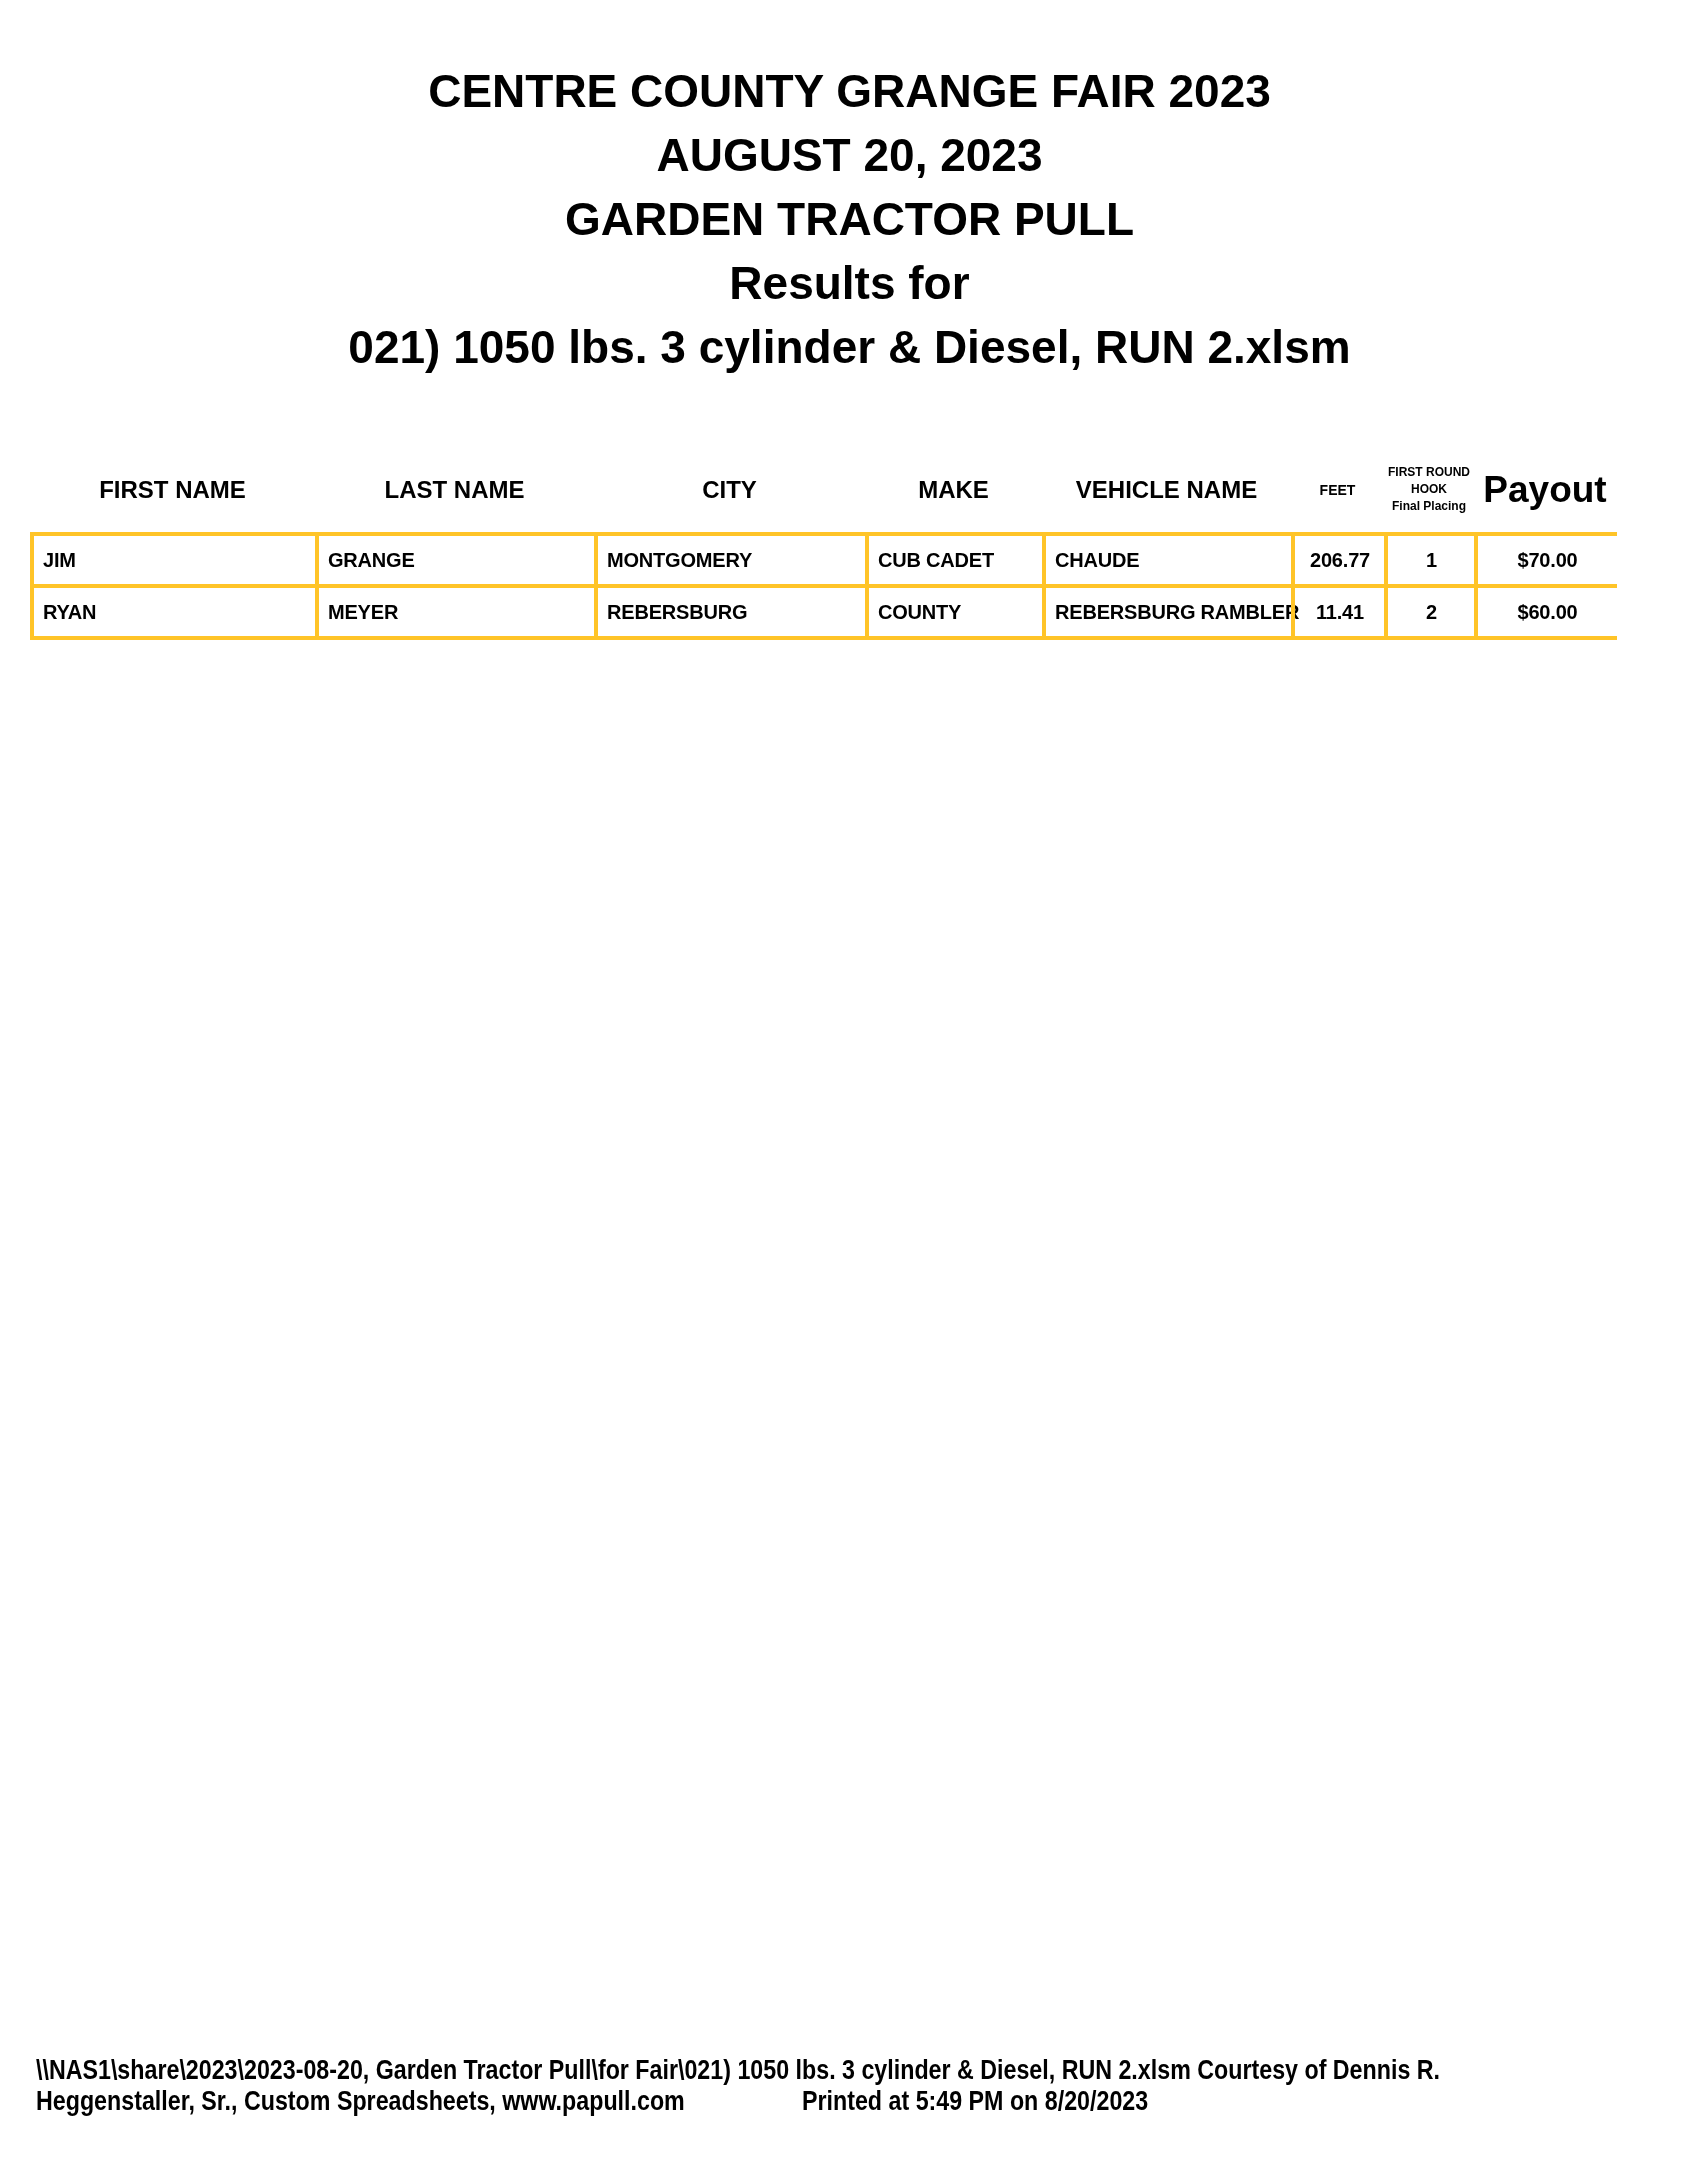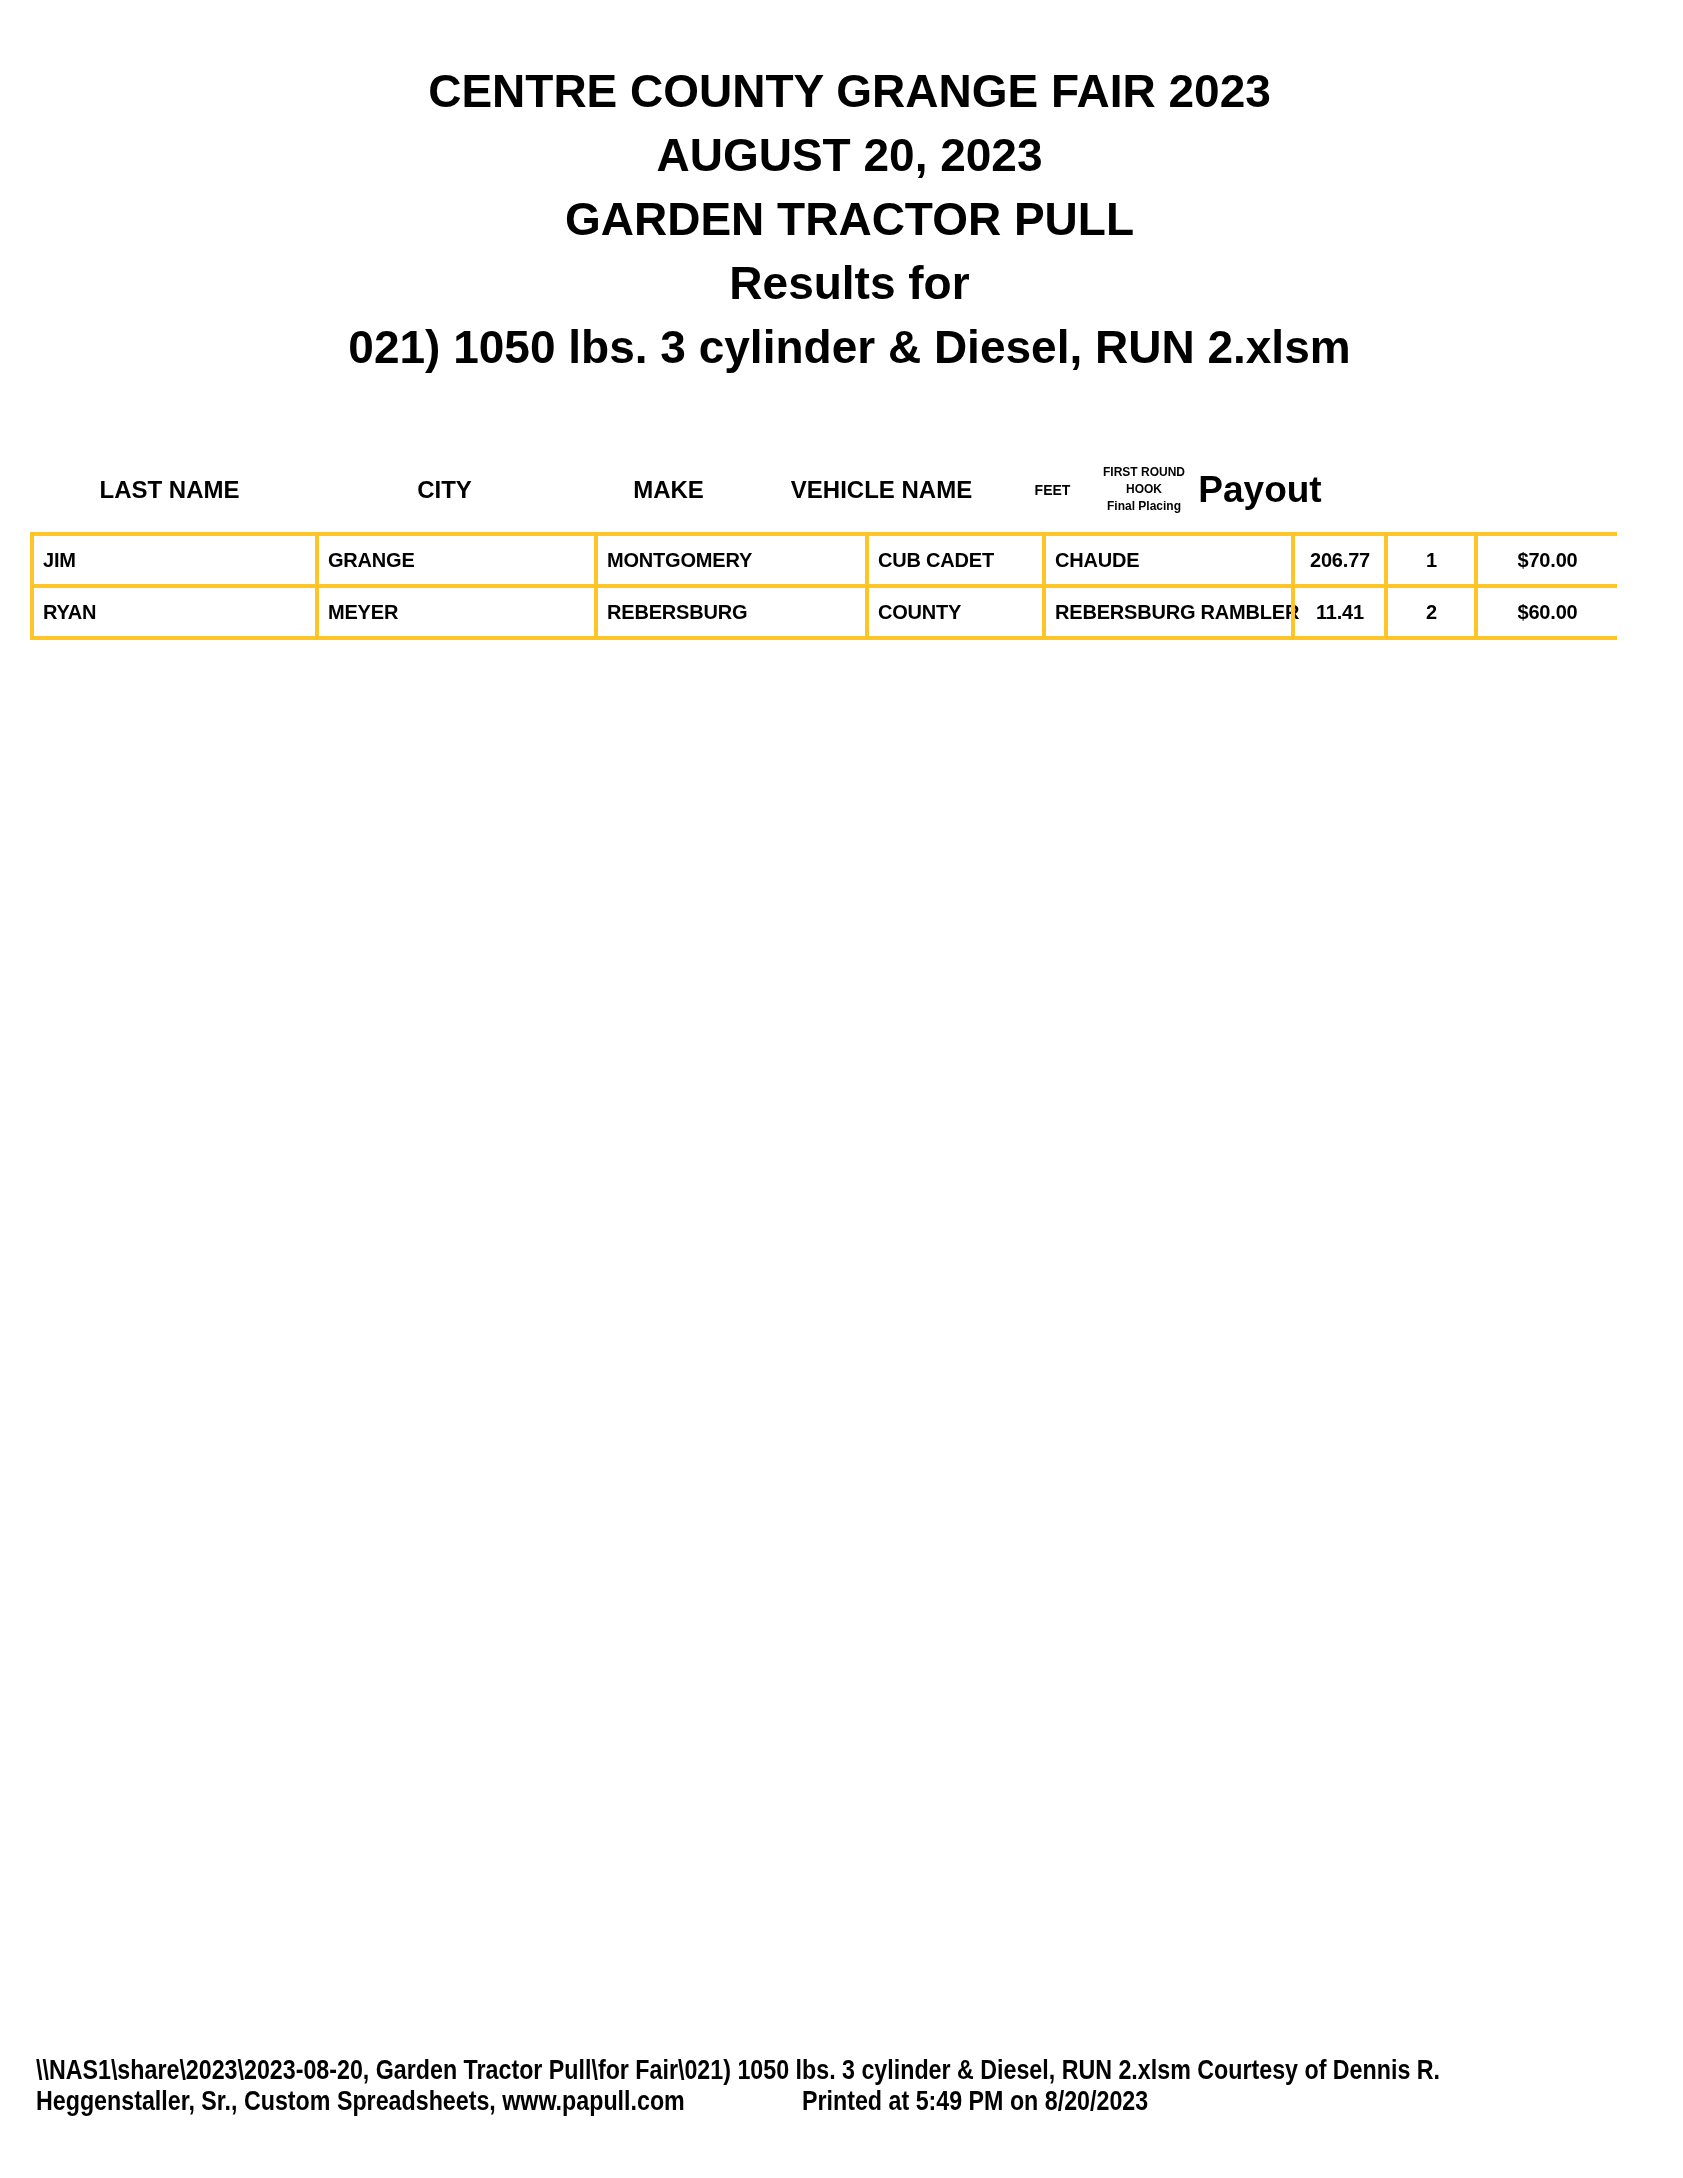--- a/index.html
+++ b/index.html
@@ -58,20 +58,21 @@
 
 <div class="title-block">
   <div>CENTRE COUNTY GRANGE FAIR 2023</div>
   <div>AUGUST 20, 2023</div>
   <div>GARDEN TRACTOR PULL</div>
   <div>Results for</div>
   <div>021) 1050 lbs. 3 cylinder &amp; Diesel, RUN 2.xlsm</div>
 </div>
 
 <div class="header-row">
+  <div class="hcell w1">FIRST NAME</div>
   <div class="hcell w2">LAST NAME</div>
   <div class="hcell w3">CITY</div>
   <div class="hcell w4">MAKE</div>
   <div class="hcell w5">VEHICLE NAME</div>
   <div class="hcell feet w6">FEET</div>
   <div class="hcell hook w7">
     <span>FIRST ROUND</span>
     <span>HOOK</span>
     <span>Final Placing</span>
   </div>

